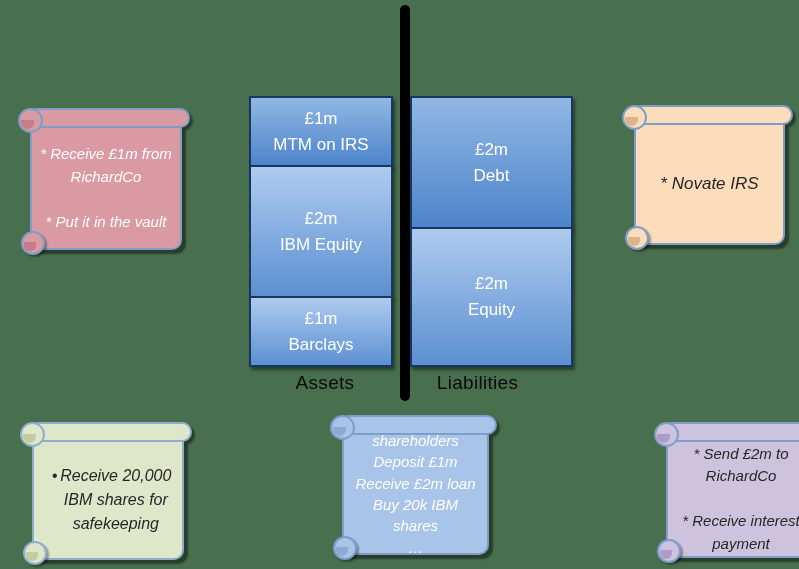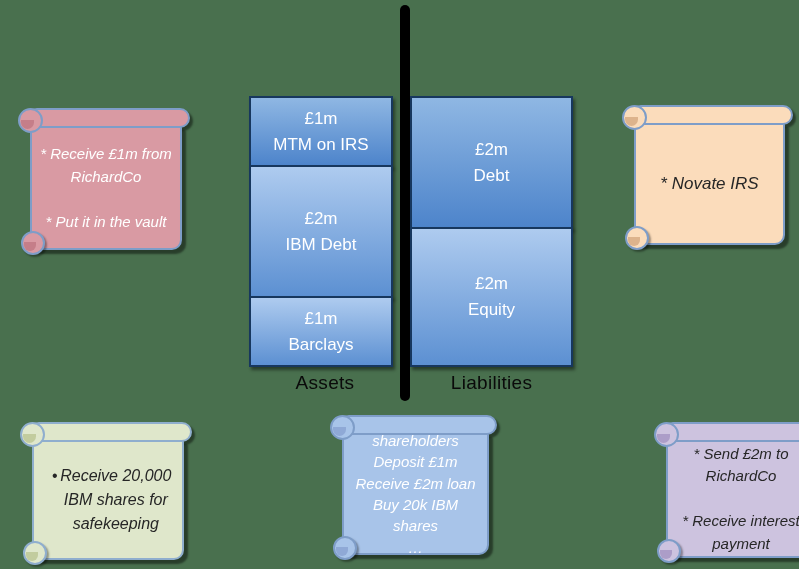--- a/index.html
+++ b/index.html
@@ -16,21 +16,21 @@
           display:flex;flex-direction:column;align-items:center;justify-content:center;
           color:#fff;font-size:17px;line-height:26px;text-align:center;
           box-shadow:2px 3px 3px rgba(0,0,0,.45);}
   .bs-box + .bs-box{margin-top:-2px;}
   .h-sm{height:71px;}
   .h-lg{height:133px;}
   .h-eq{height:140px;}
   .bs-label{position:absolute;top:372px;text-align:center;font-weight:normal;
             font-size:19px;color:#0a0a0a;letter-spacing:.3px;}
   .lbl-assets{left:249px;width:152px;}
-  .lbl-liab{left:410px;width:163px;}
+  .lbl-liab{left:396px;width:163px;}
 
   
   .scroll{position:absolute;}
   .scroll .bar{position:absolute;top:0;left:9px;right:0;height:20px;box-sizing:border-box;
                border:2px solid var(--edge);background:var(--fill);border-radius:11px;
                box-shadow:3px 3px 2px rgba(0,0,0,.45);z-index:1;}
   .scroll .body{position:absolute;top:18px;left:12px;right:8px;bottom:5px;box-sizing:border-box;
                 border:2px solid var(--edge);background:var(--fill);
                 border-radius:2px 2px 10px 3px;
                 box-shadow:4px 4px 2px rgba(0,0,0,.45);z-index:2;
@@ -64,21 +64,21 @@
 
     <div class="divider"></div>
 
     <div class="col col-assets">
       <div class="bs-box h-sm" style="--g0: #8FB7E3; --g1: #4D84CB;">
         <div>£1m</div>
         <div>MTM on IRS</div>
       </div>
       <div class="bs-box h-lg" style="--g0: #AECBEF; --g1: #5C90D2;">
         <div>£2m</div>
-        <div>IBM Debt</div>
+        <div>IBM Equity</div>
       </div>
       <div class="bs-box h-sm" style="--g0: #AECBEF; --g1: #5C90D2;">
         <div>£1m</div>
         <div>Barclays</div>
       </div>
     </div>
 
     <div class="col col-liab">
       <div class="bs-box h-lg" style="--g0: #8FB7E3; --g1: #4D84CB;">
         <div>£2m</div>

